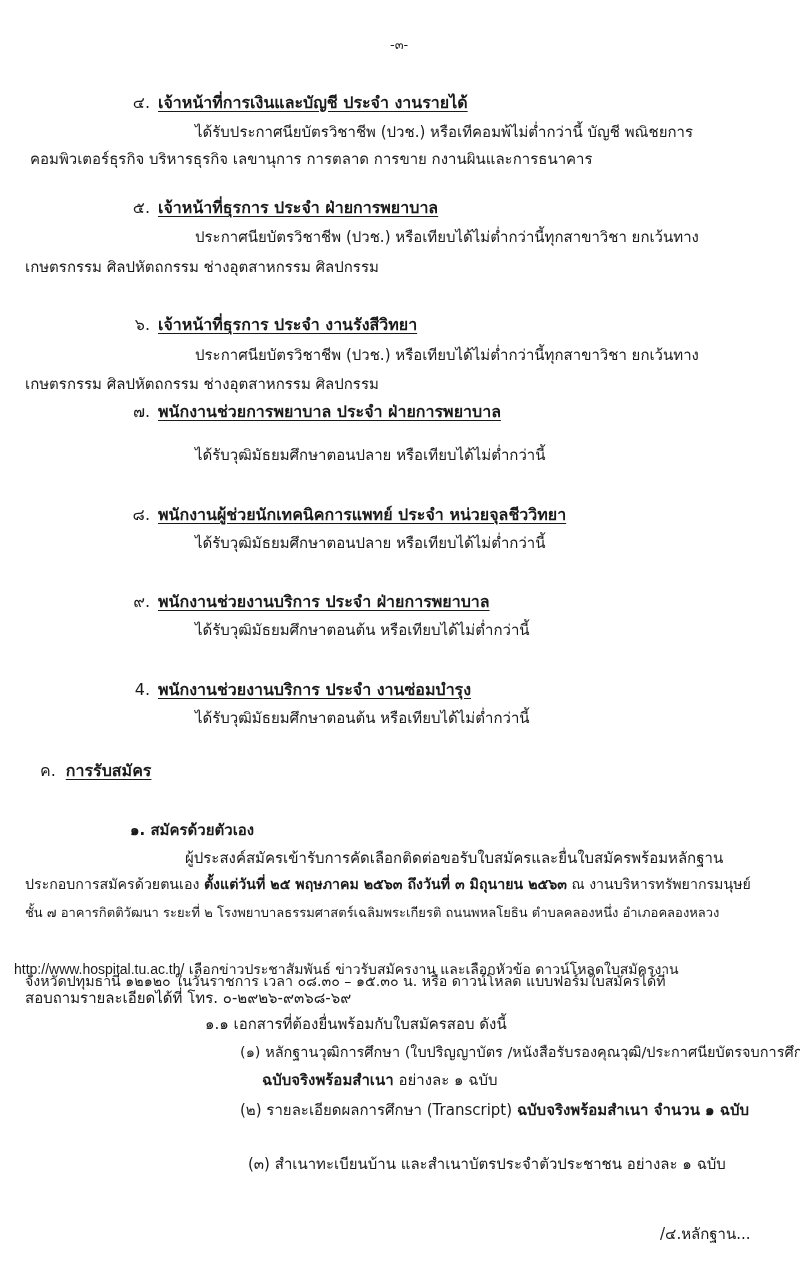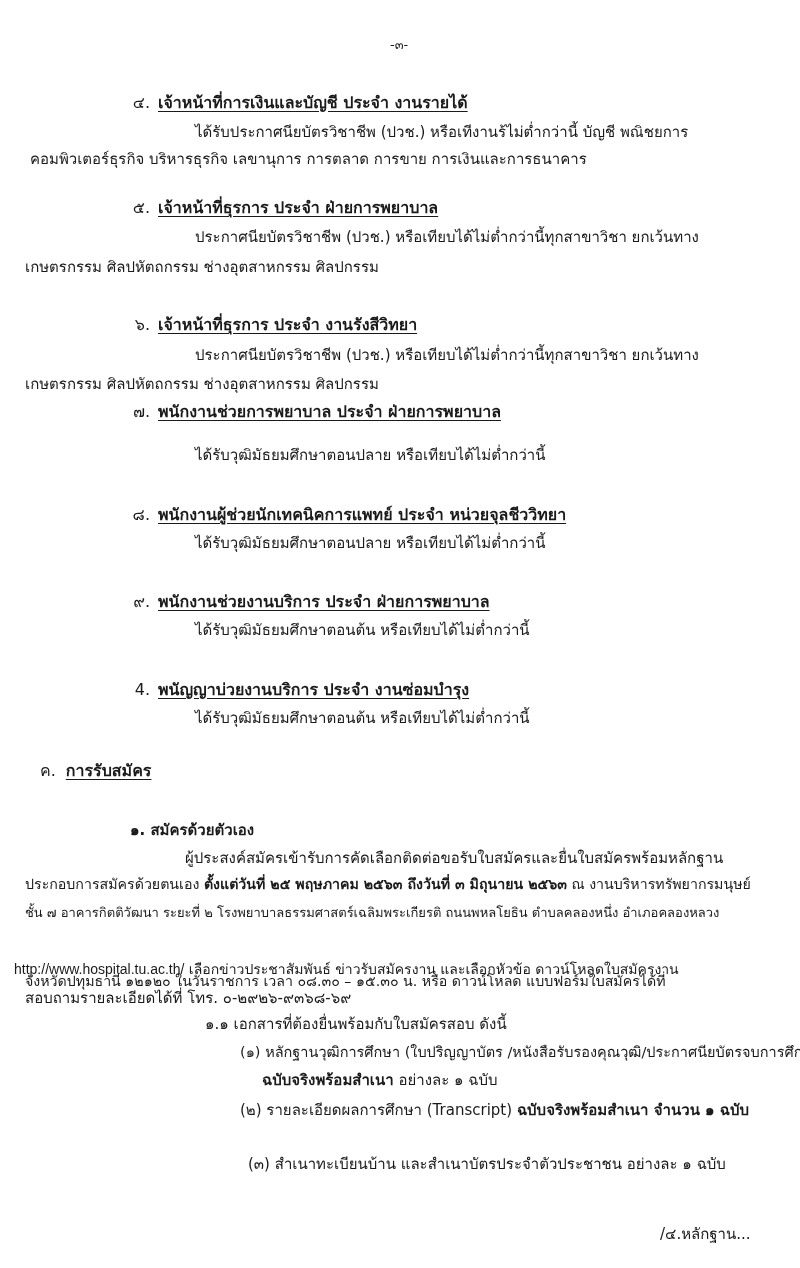--- a/index.html
+++ b/index.html
@@ -21,22 +21,22 @@
 </head>
 <body>
 
 <div>
 
   <div class="abs page-num">-๓-</div>
 
   <div class="abs pos-head" style="left:120px; top:90px;">
     <span class="num">๔.</span><span class="title bold">เจ้าหน้าที่การเงินและบัญชี ประจำ งานรายได้</span>
   </div>
-  <div class="abs line" style="left:195px; top:120px;">ได้รับประกาศนียบัตรวิชาชีพ (ปวช.) หรือเทีงานร้ไม่ต่ำกว่านี้ บัญชี พณิชยการ</div>
-  <div class="abs line" style="left:30px; top:147px;">คอมพิวเตอร์ธุรกิจ บริหารธุรกิจ เลขานุการ การตลาด การขาย การเงินและการธนาคาร</div>
+  <div class="abs line" style="left:195px; top:120px;">ได้รับประกาศนียบัตรวิชาชีพ (ปวช.) หรือเทีคอมพ้ไม่ต่ำกว่านี้ บัญชี พณิชยการ</div>
+  <div class="abs line" style="left:30px; top:147px;">คอมพิวเตอร์ธุรกิจ บริหารธุรกิจ เลขานุการ การตลาด การขาย กงานผินและการธนาคาร</div>
 
   <div class="abs pos-head" style="left:120px; top:195px;">
     <span class="num">๕.</span><span class="title bold">เจ้าหน้าที่ธุรการ ประจำ ฝ่ายการพยาบาล</span>
   </div>
   <div class="abs line" style="left:195px; top:225px;">ประกาศนียบัตรวิชาชีพ (ปวช.) หรือเทียบได้ไม่ต่ำกว่านี้ทุกสาขาวิชา ยกเว้นทาง</div>
   <div class="abs line" style="left:25px; top:255px;">เกษตรกรรม ศิลปหัตถกรรม ช่างอุตสาหกรรม ศิลปกรรม</div>
 
   <div class="abs pos-head" style="left:120px; top:312px;">
     <span class="num">๖.</span><span class="title bold">เจ้าหน้าที่ธุรการ ประจำ งานรังสีวิทยา</span>
   </div>
@@ -52,21 +52,21 @@
     <span class="num">๘.</span><span class="title bold">พนักงานผู้ช่วยนักเทคนิคการแพทย์ ประจำ หน่วยจุลชีววิทยา</span>
   </div>
   <div class="abs line" style="left:195px; top:531px;">ได้รับวุฒิมัธยมศึกษาตอนปลาย หรือเทียบได้ไม่ต่ำกว่านี้</div>
 
   <div class="abs pos-head" style="left:120px; top:589px;">
     <span class="num">๙.</span><span class="title bold">พนักงานช่วยงานบริการ ประจำ ฝ่ายการพยาบาล</span>
   </div>
   <div class="abs line" style="left:195px; top:618px;">ได้รับวุฒิมัธยมศึกษาตอนต้น หรือเทียบได้ไม่ต่ำกว่านี้</div>
 
   <div class="abs pos-head" style="left:120px; top:677px;">
-    <span class="num">4.</span><span class="title bold">พนัญญาบ่วยงานบริการ ประจำ งานซ่อมบำรุง</span>
+    <span class="num">4.</span><span class="title bold">พนักงานช่วยงานบริการ ประจำ งานซ่อมบำรุง</span>
   </div>
   <div class="abs line" style="left:195px; top:706px;">ได้รับวุฒิมัธยมศึกษาตอนต้น หรือเทียบได้ไม่ต่ำกว่านี้</div>
 
   <div class="abs pos-head" style="left:40px; top:758px;">
     <span style="margin-right:10px;">ค.</span><span class="title bold">การรับสมัคร</span>
   </div>
 
   <div class="abs line bold" style="left:130px; top:818px;">๑. สมัครด้วยตัวเอง</div>
 
   <div class="abs line" style="left:185px; top:846px;">ผู้ประสงค์สมัครเข้ารับการคัดเลือกติดต่อขอรับใบสมัครและยื่นใบสมัครพร้อมหลักฐาน</div>

